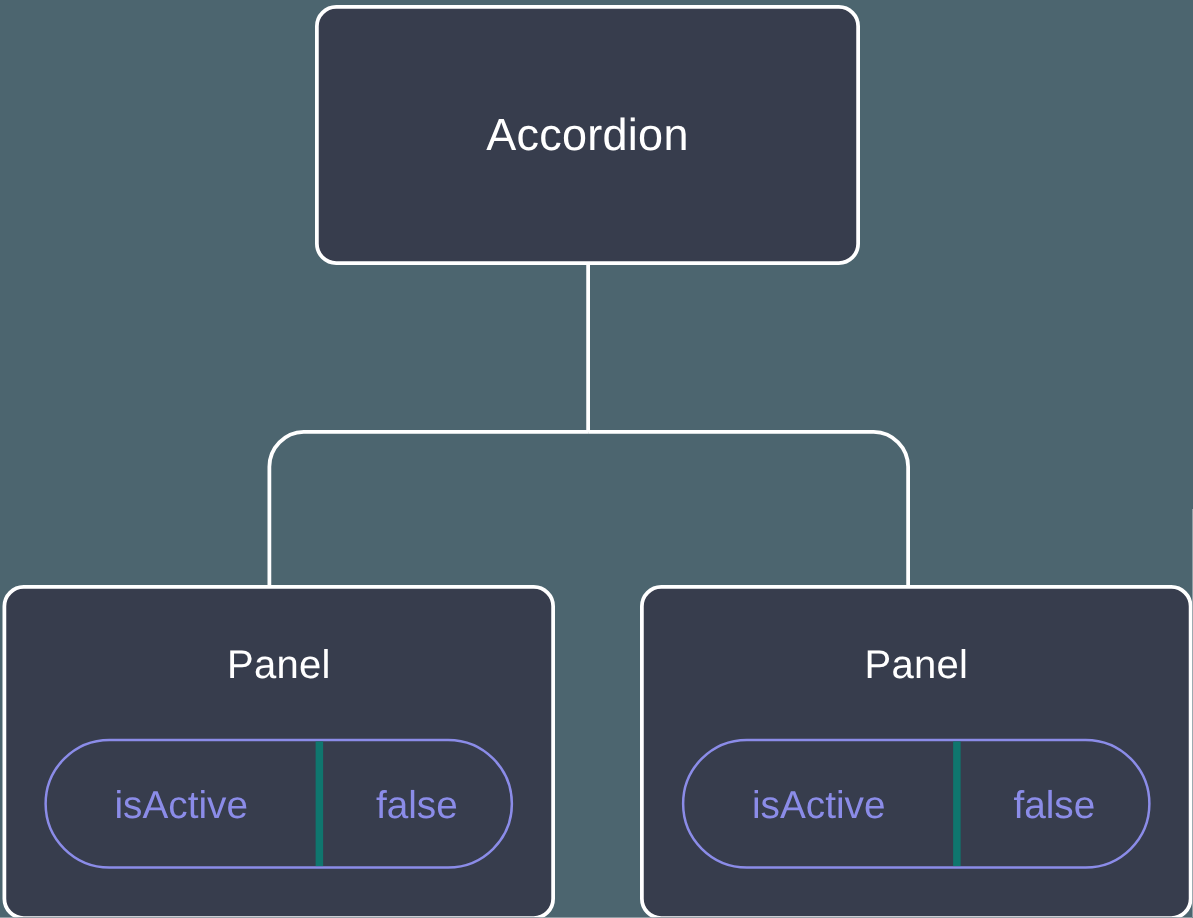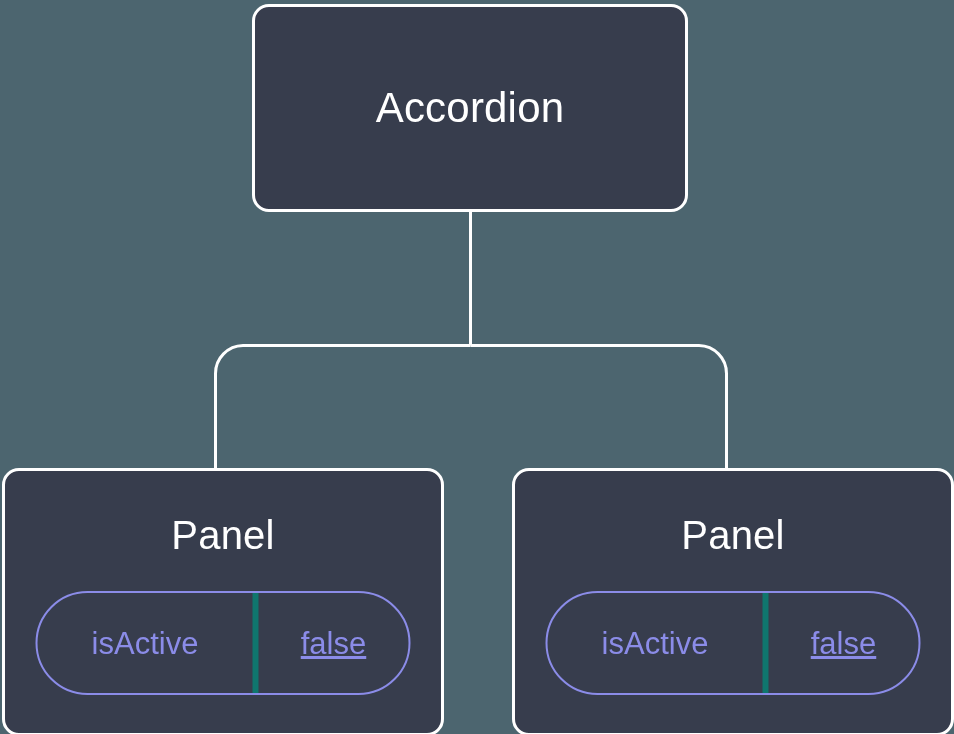--- a/index.html
+++ b/index.html
@@ -57,29 +57,29 @@
     width: 442px;
     height: 268px;
     padding-top: 44px;
   }
 
   .node-panel-left  { left: 2px; }
   .node-panel-right { left: 512px; }
 
   .node-title {
     color: #ffffff;
-    font-size: 42px;
+    font-size: 36px;
     font-weight: 400;
     letter-spacing: 0.2px;
     line-height: 1;
     white-space: nowrap;
   }
 
   .node-panel .node-title {
-    font-size: 40px;
+    font-size: 32px;
   }
 
   
   .prop-pill {
     position: absolute;
     top: 120px;
     left: 50%;
     transform: translateX(-50%);
     box-sizing: border-box;
     width: 375px;
@@ -102,21 +102,20 @@
     white-space: nowrap;
   }
 
   .prop-key {
     flex: 0 0 215px;
     border-right: 6px solid #0f766e;
   }
 
   .prop-val {
     flex: 1 1 auto;
-    text-decoration: underline;
   }
 </style>
 </head>
 <body>
 
 <div id="stage">
 
   <svg id="edges" viewBox="0 0 954 734" width="954" height="734" fill="none">
 
     <path d="M 470.5 212 L 470.5 345.5" stroke="#ffffff" stroke-width="3" stroke-linecap="butt"></path>

